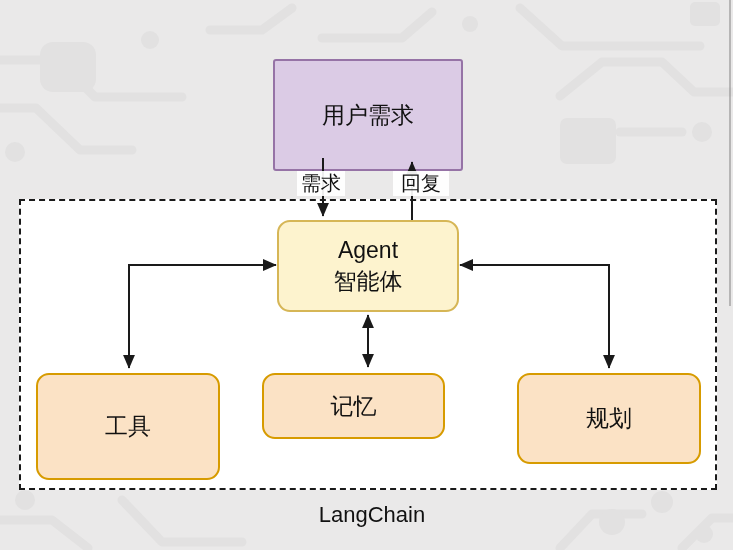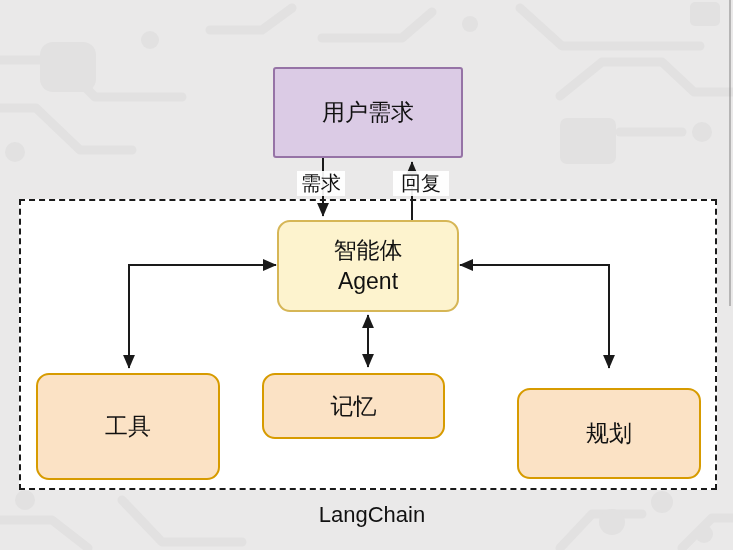--- a/index.html
+++ b/index.html
@@ -32,39 +32,39 @@
 
   .node{
     position:absolute;z-index:2;
     display:flex;flex-direction:column;align-items:center;justify-content:center;
     box-sizing:border-box;
     font-size:23px;line-height:31px;
     text-align:center;
     color:var(--text,#111);
   }
   .node-user-need{
-    left:273px;top:67px;width:190px;height:91px;
+    left:273px;top:59px;width:190px;height:112px;
     background:var(--user-need-fill,#dbcbe5);
     border:2px solid var(--user-need-stroke,#9673a6);
     border-radius:3px;
   }
   .node-agent{
     left:277px;top:220px;width:182px;height:92px;
     background:var(--agent-fill,#fdf3ce);
     border:2px solid var(--agent-stroke,#d6b656);
     border-radius:13px;
   }
   .node-comp{
     background:var(--component-fill,#fbe2c5);
     border:2px solid var(--component-stroke,#d79b00);
     border-radius:13px;
   }
   .node-tools{left:36px;top:373px;width:184px;height:107px;}
   .node-memory{left:262px;top:373px;width:183px;height:66px;}
-  .node-planning{left:517px;top:373px;width:184px;height:91px;margin-top:15px;}
+  .node-planning{left:517px;top:373px;width:184px;height:91px;}
 
   .arrow-layer{position:absolute;left:0;top:0;z-index:3;pointer-events:none;}
   .arrow-layer path.edge{fill:none;stroke:var(--arrow,#1a1a1a);stroke-width:2;}
   .arrow-layer .ah{fill:var(--arrow,#1a1a1a);stroke:none;}
 
   .edge-label{
     position:absolute;z-index:4;
     height:25px;line-height:25px;
     font-size:20px;text-align:center;
     background:rgba(255,255,255,.92);
@@ -112,22 +112,22 @@
 
   <div class="right-edge-line"></div>
 
   <div class="dashed-container"></div>
 
   <div class="node node-user-need">
     <div>用户需求</div>
   </div>
 
   <div class="node node-agent">
+    <div>Agent</div>
     <div>智能体</div>
-    <div>Agent</div>
   </div>
 
   <div class="node node-comp node-tools">
     <div>工具</div>
   </div>
 
   <div class="node node-comp node-memory">
     <div>记忆</div>
   </div>
 

